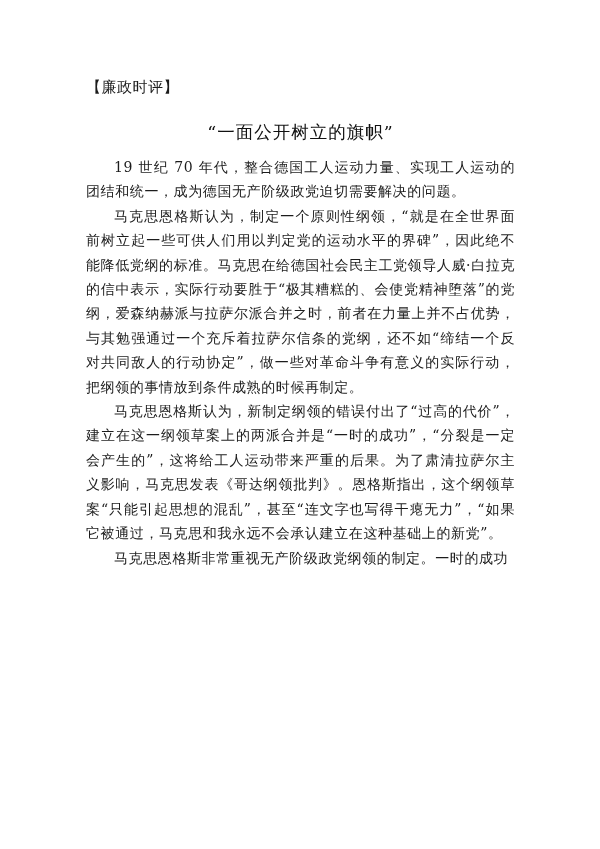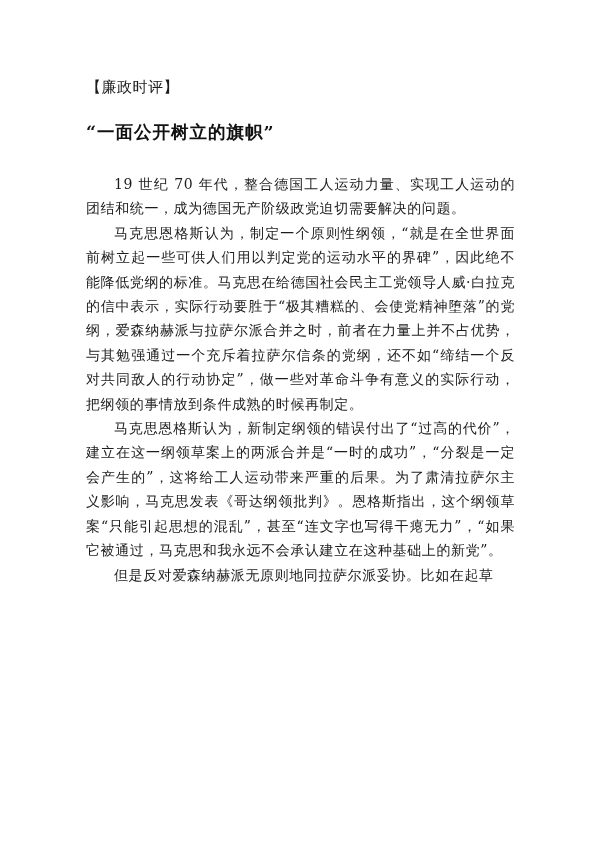--- a/index.html
+++ b/index.html
@@ -17,29 +17,29 @@
     overflow: hidden;
   }
   .category {
     font-size: 15px;
     line-height: 18px;
     letter-spacing: 0.5px;
     color: #1c1c1c;
   }
   .doc-title {
     margin-top: 26px;
-    text-align: left;
+    text-align: center;
     font-size: 17.5px;
-    font-weight: bold;
+    font-weight: normal;
     line-height: 20px;
     letter-spacing: 1px;
     color: #111111;
   }
   .doc-body {
-    margin-top: 30px;
+    margin-top: 13px;
   }
   .doc-body p {
     font-size: 14px;
     line-height: 24.4px;
     letter-spacing: 0.6px;
     text-align: justify;
     text-justify: inter-ideograph;
     text-indent: 2em;
     color: #1c1c1c;
   }
@@ -60,18 +60,18 @@
 <div class="page">
 
   <div class="category">【廉政时评】</div>
 
   <h1 class="doc-title">“一面公开树立的旗帜”</h1>
 
   <div class="doc-body">
     <p>19 世纪 70 年代，整合德国工人运动力量、实现工人运动的团结和统一，成为德国无产阶级政党迫切需要解决的问题。</p>
     <p>马克思恩格斯认为，制定一个原则性纲领，“就是在全世界面前树立起一些可供人们用以判定党的运动水平的界碑”，因此绝不能降低党纲的标准。马克思在给德国社会民主工党领导人威·白拉克的信中表示，实际行动要胜于“极其糟糕的、会使党精神堕落”的党纲，爱森纳赫派与拉萨尔派合并之时，前者在力量上并不占优势，与其勉强通过一个充斥着拉萨尔信条的党纲，还不如“缔结一个反对共同敌人的行动协定”，做一些对革命斗争有意义的实际行动，把纲领的事情放到条件成熟的时候再制定。</p>
     <p>马克思恩格斯认为，新制定纲领的错误付出了“过高的代价”，建立在这一纲领草案上的两派合并是“一时的成功”，“分裂是一定会产生的”，这将给工人运动带来严重的后果。为了肃清拉萨尔主义影响，马克思发表《哥达纲领批判》。恩格斯指出，这个纲领草案“只能引起思想的混乱”，甚至“连文字也写得干瘪无力”，“如果它被通过，马克思和我永远不会承认建立在这种基础上的新党”。</p>
-    <p>但是反对爱森纳赫派无原则地同拉萨尔派妥协。比如在起草</p>
+    <p>马克思恩格斯非常重视无产阶级政党纲领的制定。一时的成功</p>
   </div>
 
   <div class="page-number">- 2 -</div>
 
 </div>
 
 </body></html>

